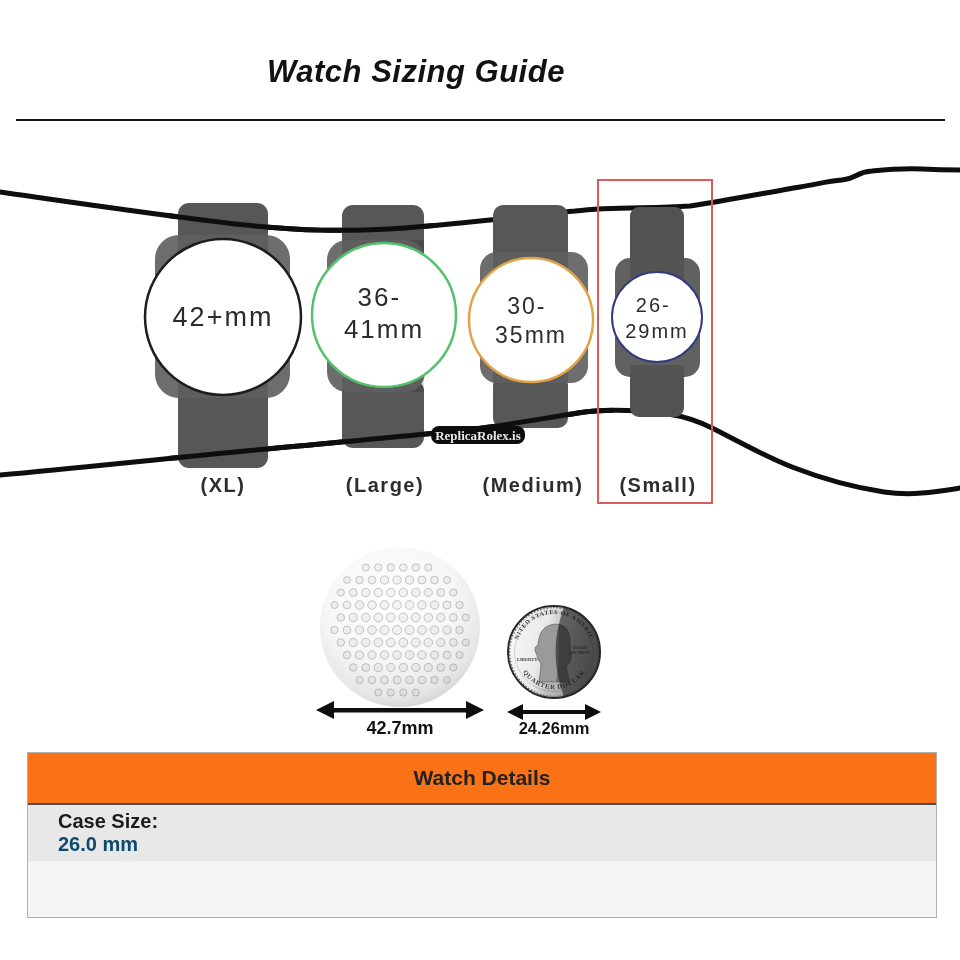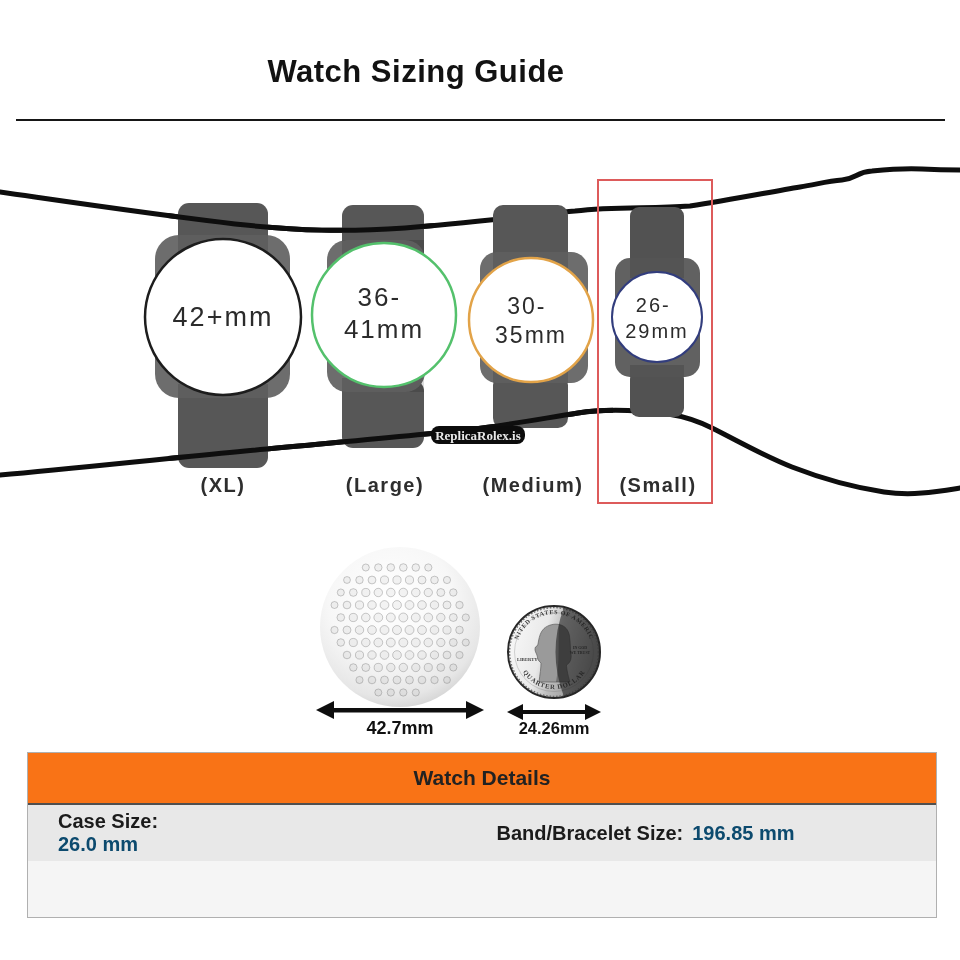--- a/index.html
+++ b/index.html
@@ -1,19 +1,19 @@
 <!DOCTYPE html>
 <html><head>
 <meta charset="utf-8">
 <style>
   html,body{margin:0;padding:0;background:#fff;}
   .page{position:relative;width:960px;height:960px;background:#ffffff;overflow:hidden;
         font-family:"Liberation Sans",sans-serif;color:#1b1b1b;}
   .title{position:absolute;top:54px;left:0;width:832px;text-align:center;
-         font-size:31px;font-weight:700;letter-spacing:.5px;color:#121212;}
+         font-size:31px;font-weight:700;letter-spacing:.5px;color:#121212;font-style:italic;}
   .title-divider{position:absolute;left:16px;top:119px;width:929px;height:2px;background:#161616;}
   svg{position:absolute;display:block;}
   #arm-svg{left:0;top:140px;}
   #cmp-svg{left:0;top:520px;}
   .dial-text{fill:#2b2b2b;font-family:"Liberation Sans",sans-serif;font-weight:500;letter-spacing:2px;}
   .watch-label{fill:#2e2e2e;font-family:"Liberation Sans",sans-serif;font-size:20px;
                font-weight:600;letter-spacing:1.5px;}
   .mm-label{fill:#101010;font-family:"Liberation Sans",sans-serif;font-weight:700;}
   .coin-micro{fill:#3a3a3a;font-family:"Liberation Serif",serif;font-weight:700;}
   .details{position:absolute;left:27px;top:752px;width:908px;border:1px solid #b0b0b0;background:#fff;}
@@ -294,22 +294,18 @@
     <text class="mm-label" font-size="16.5" text-anchor="middle" x="554" y="214">24.26mm</text>
   </svg>
 
   <div class="details">
     <div class="details-header">Watch Details</div>
     <div class="details-row odd">
       <div class="cell left">
         <span class="lbl">Case Size:</span>
         <span class="val">26.0 mm</span>
       </div>
-      <div class="cell right">
-        <span class="lbl">Band/Bracelet Size:</span>
-        <span class="val">196.85 mm</span>
-      </div>
     </div>
     <div class="details-row even">
     </div>
   </div>
 
 </div>
 
 </body></html>

